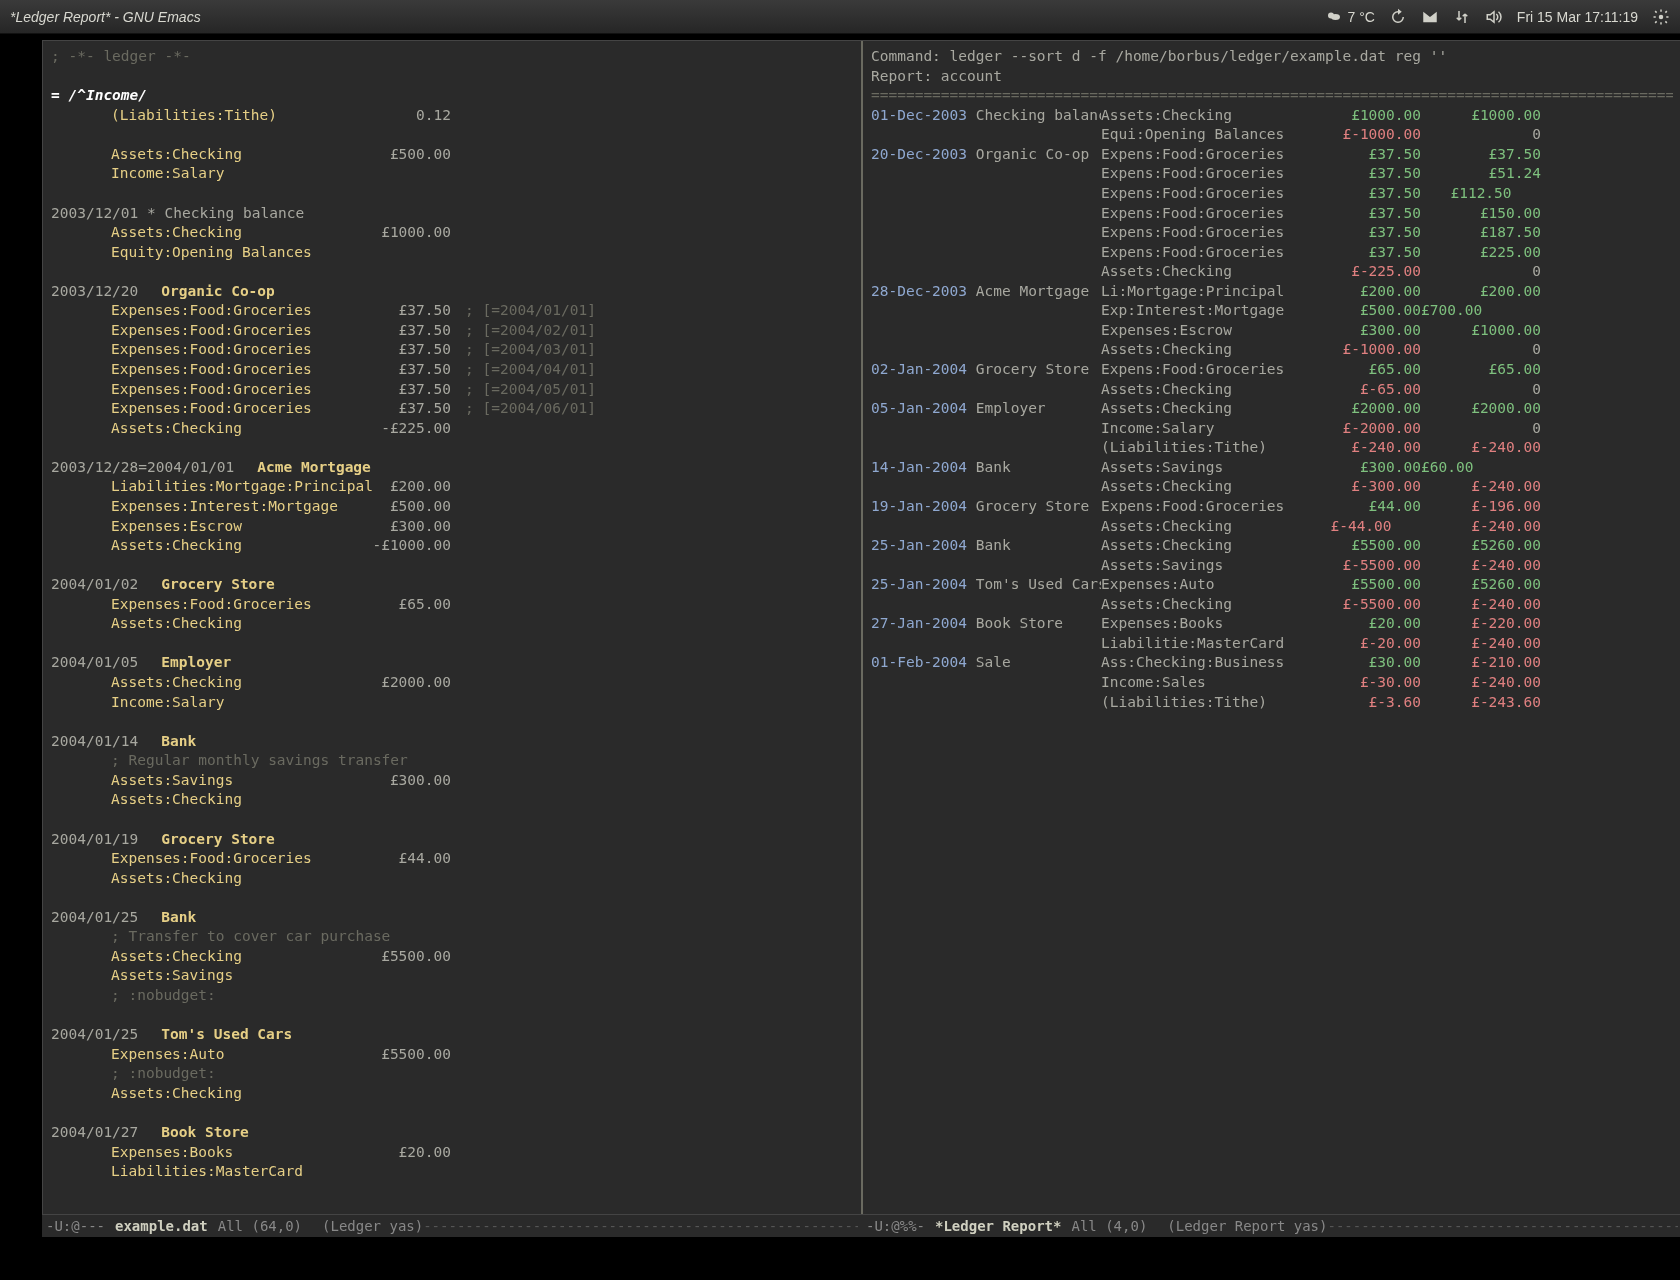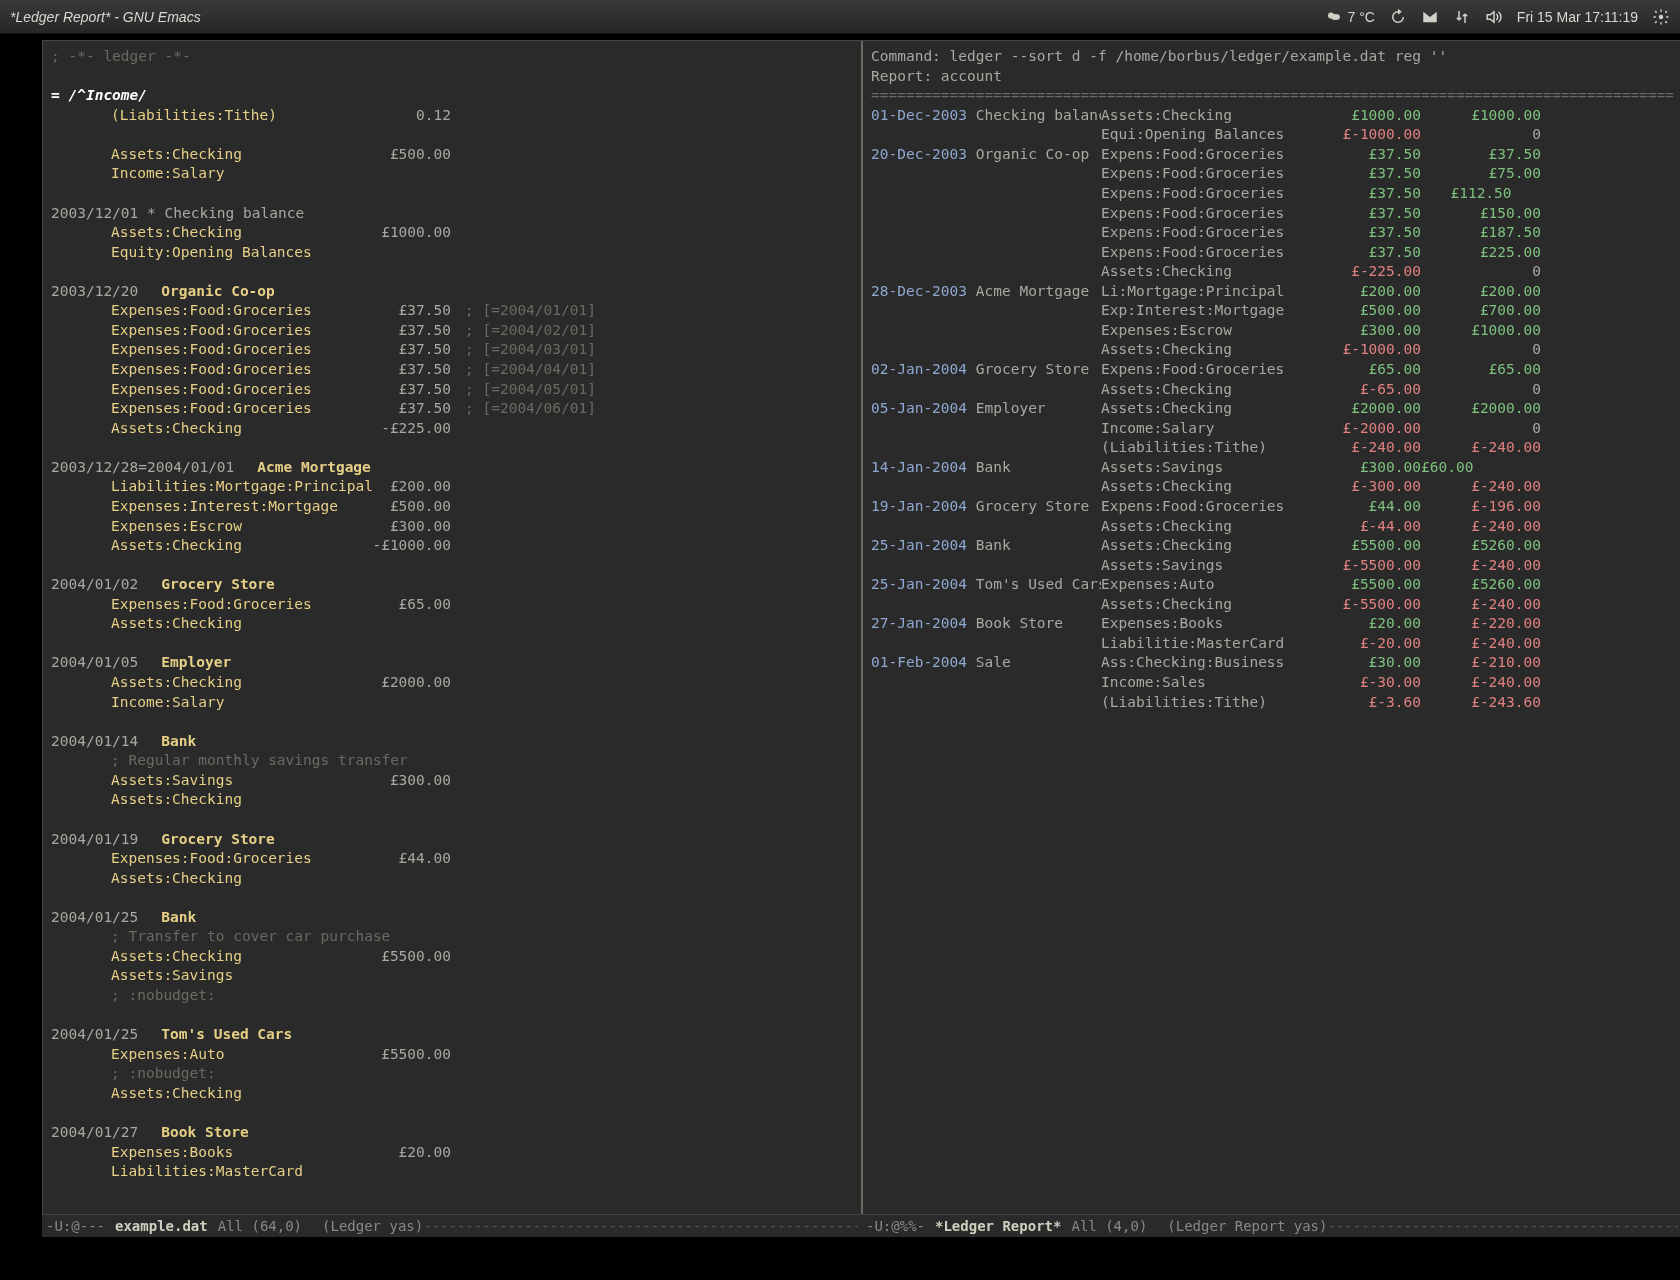--- a/index.html
+++ b/index.html
@@ -203,39 +203,39 @@
       <div class="row">&nbsp;</div>
     </div>
   <div class="divider"></div>
   <div class="pane" id="right-pane">
       <div class="row"><span>Command: ledger --sort d -f /home/borbus/ledger/example.dat reg ''</span></div>
       <div class="row"><span>Report: account</span></div>
       <div class="row"><div class="hr-line">==============================================================================================================</div></div>
       <div class="row"><div class="rpt-line"><span style="width:230px;overflow:hidden"><span class="rpt-date">01-Dec-2003</span> <span>Checking balance</span></span><span style="width:200px" class="rpt-acct">Assets:Checking</span><span style="width:120px;text-align:right" class="pos-amt">£1000.00</span><span style="width:120px;text-align:right" class="pos-amt">£1000.00</span></div></div>
       <div class="row"><div class="rpt-line"><span style="width:230px;overflow:hidden"></span><span style="width:200px" class="rpt-acct">Equi:Opening Balances</span><span style="width:120px;text-align:right" class="neg-amt">£-1000.00</span><span style="width:120px;text-align:right" class="amount">0</span></div></div>
       <div class="row"><div class="rpt-line"><span style="width:230px;overflow:hidden"><span class="rpt-date">20-Dec-2003</span> <span>Organic Co-op</span></span><span style="width:200px" class="rpt-acct">Expens:Food:Groceries</span><span style="width:120px;text-align:right" class="pos-amt">£37.50</span><span style="width:120px;text-align:right" class="pos-amt">£37.50</span></div></div>
-      <div class="row"><div class="rpt-line"><span style="width:230px;overflow:hidden"></span><span style="width:200px" class="rpt-acct">Expens:Food:Groceries</span><span style="width:120px;text-align:right" class="pos-amt">£37.50</span><span style="width:120px;text-align:right" class="pos-amt">£75.00</span></div></div>
+      <div class="row"><div class="rpt-line"><span style="width:230px;overflow:hidden"></span><span style="width:200px" class="rpt-acct">Expens:Food:Groceries</span><span style="width:120px;text-align:right" class="pos-amt">£37.50</span><span style="width:120px;text-align:right" class="pos-amt">£51.24</span></div></div>
       <div class="row"><div class="rpt-line"><span style="width:230px;overflow:hidden"></span><span style="width:200px" class="rpt-acct">Expens:Food:Groceries</span><span style="width:120px;text-align:right" class="pos-amt">£37.50</span><span style="width:120px;text-align:center" class="pos-amt">£112.50</span></div></div>
       <div class="row"><div class="rpt-line"><span style="width:230px;overflow:hidden"></span><span style="width:200px" class="rpt-acct">Expens:Food:Groceries</span><span style="width:120px;text-align:right" class="pos-amt">£37.50</span><span style="width:120px;text-align:right" class="pos-amt">£150.00</span></div></div>
       <div class="row"><div class="rpt-line"><span style="width:230px;overflow:hidden"></span><span style="width:200px" class="rpt-acct">Expens:Food:Groceries</span><span style="width:120px;text-align:right" class="pos-amt">£37.50</span><span style="width:120px;text-align:right" class="pos-amt">£187.50</span></div></div>
       <div class="row"><div class="rpt-line"><span style="width:230px;overflow:hidden"></span><span style="width:200px" class="rpt-acct">Expens:Food:Groceries</span><span style="width:120px;text-align:right" class="pos-amt">£37.50</span><span style="width:120px;text-align:right" class="pos-amt">£225.00</span></div></div>
       <div class="row"><div class="rpt-line"><span style="width:230px;overflow:hidden"></span><span style="width:200px" class="rpt-acct">Assets:Checking</span><span style="width:120px;text-align:right" class="neg-amt">£-225.00</span><span style="width:120px;text-align:right" class="amount">0</span></div></div>
       <div class="row"><div class="rpt-line"><span style="width:230px;overflow:hidden"><span class="rpt-date">28-Dec-2003</span> <span>Acme Mortgage</span></span><span style="width:200px" class="rpt-acct">Li:Mortgage:Principal</span><span style="width:120px;text-align:right" class="pos-amt">£200.00</span><span style="width:120px;text-align:right" class="pos-amt">£200.00</span></div></div>
-      <div class="row"><div class="rpt-line"><span style="width:230px;overflow:hidden"></span><span style="width:200px" class="rpt-acct">Exp:Interest:Mortgage</span><span style="width:120px;text-align:right" class="pos-amt">£500.00</span><span style="width:120px;text-align:right" class="pos-amt">£700.00</span></div></div>
+      <div class="row"><div class="rpt-line"><span style="width:230px;overflow:hidden"></span><span style="width:200px" class="rpt-acct">Exp:Interest:Mortgage</span><span style="width:120px;text-align:right" class="pos-amt">£500.00</span><span style="width:120px;text-align:left" class="pos-amt">£700.00</span></div></div>
       <div class="row"><div class="rpt-line"><span style="width:230px;overflow:hidden"></span><span style="width:200px" class="rpt-acct">Expenses:Escrow</span><span style="width:120px;text-align:right" class="pos-amt">£300.00</span><span style="width:120px;text-align:right" class="pos-amt">£1000.00</span></div></div>
       <div class="row"><div class="rpt-line"><span style="width:230px;overflow:hidden"></span><span style="width:200px" class="rpt-acct">Assets:Checking</span><span style="width:120px;text-align:right" class="neg-amt">£-1000.00</span><span style="width:120px;text-align:right" class="amount">0</span></div></div>
       <div class="row"><div class="rpt-line"><span style="width:230px;overflow:hidden"><span class="rpt-date">02-Jan-2004</span> <span>Grocery Store</span></span><span style="width:200px" class="rpt-acct">Expens:Food:Groceries</span><span style="width:120px;text-align:right" class="pos-amt">£65.00</span><span style="width:120px;text-align:right" class="pos-amt">£65.00</span></div></div>
       <div class="row"><div class="rpt-line"><span style="width:230px;overflow:hidden"></span><span style="width:200px" class="rpt-acct">Assets:Checking</span><span style="width:120px;text-align:right" class="neg-amt">£-65.00</span><span style="width:120px;text-align:right" class="amount">0</span></div></div>
       <div class="row"><div class="rpt-line"><span style="width:230px;overflow:hidden"><span class="rpt-date">05-Jan-2004</span> <span>Employer</span></span><span style="width:200px" class="rpt-acct">Assets:Checking</span><span style="width:120px;text-align:right" class="pos-amt">£2000.00</span><span style="width:120px;text-align:right" class="pos-amt">£2000.00</span></div></div>
       <div class="row"><div class="rpt-line"><span style="width:230px;overflow:hidden"></span><span style="width:200px" class="rpt-acct">Income:Salary</span><span style="width:120px;text-align:right" class="neg-amt">£-2000.00</span><span style="width:120px;text-align:right" class="amount">0</span></div></div>
       <div class="row"><div class="rpt-line"><span style="width:230px;overflow:hidden"></span><span style="width:200px" class="rpt-acct">(Liabilities:Tithe)</span><span style="width:120px;text-align:right" class="neg-amt">£-240.00</span><span style="width:120px;text-align:right" class="neg-amt">£-240.00</span></div></div>
       <div class="row"><div class="rpt-line"><span style="width:230px;overflow:hidden"><span class="rpt-date">14-Jan-2004</span> <span>Bank</span></span><span style="width:200px" class="rpt-acct">Assets:Savings</span><span style="width:120px;text-align:right" class="pos-amt">£300.00</span><span style="width:120px;text-align:left" class="pos-amt">£60.00</span></div></div>
       <div class="row"><div class="rpt-line"><span style="width:230px;overflow:hidden"></span><span style="width:200px" class="rpt-acct">Assets:Checking</span><span style="width:120px;text-align:right" class="neg-amt">£-300.00</span><span style="width:120px;text-align:right" class="neg-amt">£-240.00</span></div></div>
       <div class="row"><div class="rpt-line"><span style="width:230px;overflow:hidden"><span class="rpt-date">19-Jan-2004</span> <span>Grocery Store</span></span><span style="width:200px" class="rpt-acct">Expens:Food:Groceries</span><span style="width:120px;text-align:right" class="pos-amt">£44.00</span><span style="width:120px;text-align:right" class="neg-amt">£-196.00</span></div></div>
-      <div class="row"><div class="rpt-line"><span style="width:230px;overflow:hidden"></span><span style="width:200px" class="rpt-acct">Assets:Checking</span><span style="width:120px;text-align:right" class="neg-amt">£-44.00</span><span style="width:120px;text-align:right" class="neg-amt">£-240.00</span></div></div>
+      <div class="row"><div class="rpt-line"><span style="width:230px;overflow:hidden"></span><span style="width:200px" class="rpt-acct">Assets:Checking</span><span style="width:120px;text-align:center" class="neg-amt">£-44.00</span><span style="width:120px;text-align:right" class="neg-amt">£-240.00</span></div></div>
       <div class="row"><div class="rpt-line"><span style="width:230px;overflow:hidden"><span class="rpt-date">25-Jan-2004</span> <span>Bank</span></span><span style="width:200px" class="rpt-acct">Assets:Checking</span><span style="width:120px;text-align:right" class="pos-amt">£5500.00</span><span style="width:120px;text-align:right" class="pos-amt">£5260.00</span></div></div>
       <div class="row"><div class="rpt-line"><span style="width:230px;overflow:hidden"></span><span style="width:200px" class="rpt-acct">Assets:Savings</span><span style="width:120px;text-align:right" class="neg-amt">£-5500.00</span><span style="width:120px;text-align:right" class="neg-amt">£-240.00</span></div></div>
       <div class="row"><div class="rpt-line"><span style="width:230px;overflow:hidden"><span class="rpt-date">25-Jan-2004</span> <span>Tom's Used Cars</span></span><span style="width:200px" class="rpt-acct">Expenses:Auto</span><span style="width:120px;text-align:right" class="pos-amt">£5500.00</span><span style="width:120px;text-align:right" class="pos-amt">£5260.00</span></div></div>
       <div class="row"><div class="rpt-line"><span style="width:230px;overflow:hidden"></span><span style="width:200px" class="rpt-acct">Assets:Checking</span><span style="width:120px;text-align:right" class="neg-amt">£-5500.00</span><span style="width:120px;text-align:right" class="neg-amt">£-240.00</span></div></div>
       <div class="row"><div class="rpt-line"><span style="width:230px;overflow:hidden"><span class="rpt-date">27-Jan-2004</span> <span>Book Store</span></span><span style="width:200px" class="rpt-acct">Expenses:Books</span><span style="width:120px;text-align:right" class="pos-amt">£20.00</span><span style="width:120px;text-align:right" class="neg-amt">£-220.00</span></div></div>
       <div class="row"><div class="rpt-line"><span style="width:230px;overflow:hidden"></span><span style="width:200px" class="rpt-acct">Liabilitie:MasterCard</span><span style="width:120px;text-align:right" class="neg-amt">£-20.00</span><span style="width:120px;text-align:right" class="neg-amt">£-240.00</span></div></div>
       <div class="row"><div class="rpt-line"><span style="width:230px;overflow:hidden"><span class="rpt-date">01-Feb-2004</span> <span>Sale</span></span><span style="width:200px" class="rpt-acct">Ass:Checking:Business</span><span style="width:120px;text-align:right" class="pos-amt">£30.00</span><span style="width:120px;text-align:right" class="neg-amt">£-210.00</span></div></div>
       <div class="row"><div class="rpt-line"><span style="width:230px;overflow:hidden"></span><span style="width:200px" class="rpt-acct">Income:Sales</span><span style="width:120px;text-align:right" class="neg-amt">£-30.00</span><span style="width:120px;text-align:right" class="neg-amt">£-240.00</span></div></div>
       <div class="row"><div class="rpt-line"><span style="width:230px;overflow:hidden"></span><span style="width:200px" class="rpt-acct">(Liabilities:Tithe)</span><span style="width:120px;text-align:right" class="neg-amt">£-3.60</span><span style="width:120px;text-align:right" class="neg-amt">£-243.60</span></div></div>
     </div>

